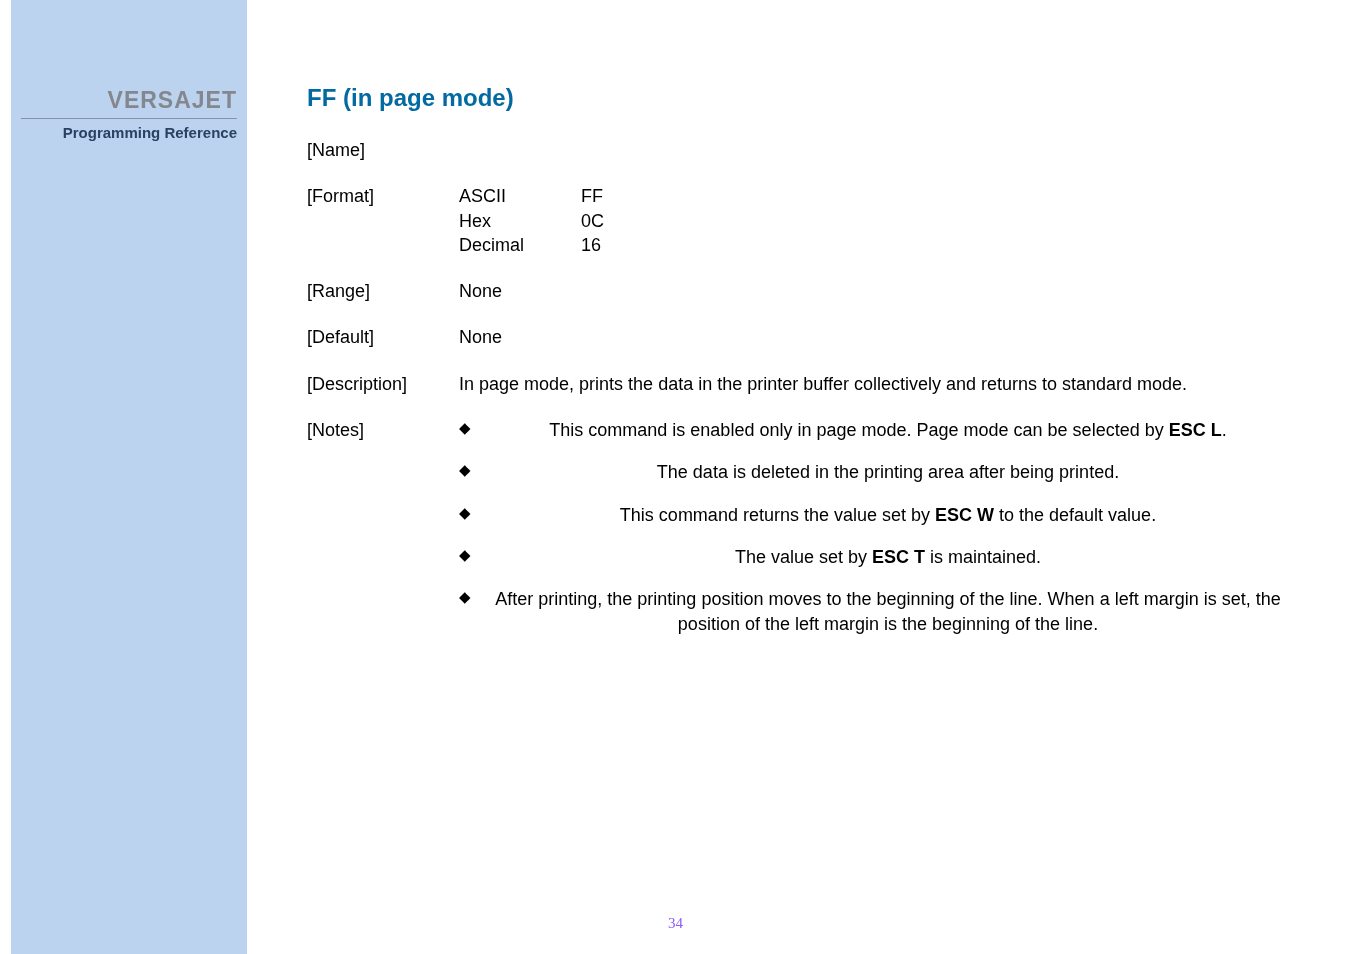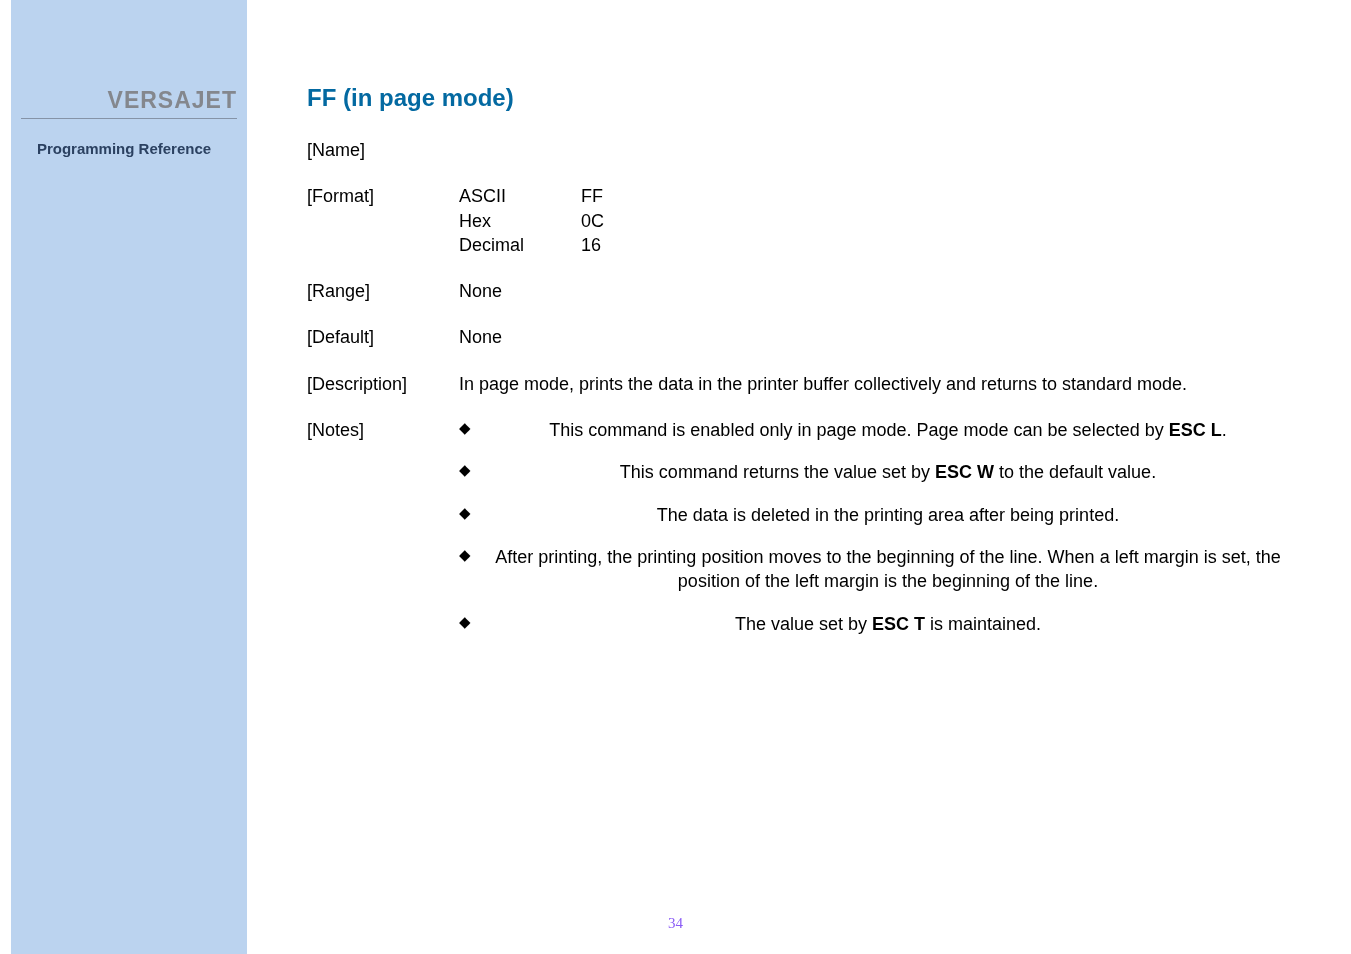--- a/index.html
+++ b/index.html
@@ -1,20 +1,20 @@
 <!DOCTYPE html>
 <html><head>
 <meta charset="utf-8">
 <style>
 * { margin: 0; padding: 0; box-sizing: border-box; }
 body { width: 1351px; height: 954px; background: #fff; font-family: Arial, Helvetica, sans-serif; color: #000; position: relative; }
 .sidebar { position: absolute; left: 11px; top: 0; width: 236px; height: 954px; background: #bbd3ef; }
 .brand { position: absolute; top: 87px; left: 0; right: 10px; text-align: right; font-family: 'Trebuchet MS', sans-serif; font-weight: bold; font-size: 23px; letter-spacing: 1px; color: #84878d; }
 .brand-divider { position: absolute; top: 118px; left: 10px; right: 10px; height: 1px; background: #8593a7; }
-.reference { position: absolute; top: 124px; left: 0; right: 10px; text-align: center; font-family: 'Trebuchet MS', sans-serif; font-weight: bold; font-size: 15px; color: #2b4161; margin-top: 16px; }
+.reference { position: absolute; top: 124px; left: 0; right: 10px; text-align: right; font-family: 'Trebuchet MS', sans-serif; font-weight: bold; font-size: 15px; color: #2b4161; }
 .content { position: absolute; left: 307px; top: 84px; right: 60px; }
 .page-title { color: #0369a1; font-weight: bold; font-size: 24px; margin-bottom: 26px; }
 .row { display: flex; margin-bottom: 22px; font-size: 18px; line-height: 1.35; }
 .label-col { width: 152px; flex-shrink: 0; }
 .body-col { flex: 1; }
 .fmt-line { display: flex; }
 .fmt-key { width: 122px; }
 .notes-list { list-style: none; padding-left: 0; }
 .notes-list li { position: relative; padding-left: 26px; margin-bottom: 18px; font-size: 18px; line-height: 1.35; text-align: center; }
 .notes-list li::before { content: "◆"; position: absolute; left: 0; top: 0; font-size: 15px; }
@@ -68,22 +68,22 @@
   <div class="row">
     <div class="label-col">[Description]</div>
     <div class="body-col">In page mode, prints the data in the printer buffer collectively and returns to standard mode.</div>
   </div>
 
   <div class="row">
     <div class="label-col">[Notes]</div>
     <div class="body-col">
       <ul class="notes-list">
         <li><span>This command is enabled only in page mode. Page mode can be selected by </span><span class="bold">ESC L</span><span>.</span></li>
+        <li><span>The data is deleted in the printing area after being printed.</span><span class="bold"></span><span></span></li>
         <li><span>This command returns the value set by </span><span class="bold">ESC W</span><span> to the default value.</span></li>
-        <li><span>The data is deleted in the printing area after being printed.</span><span class="bold"></span><span></span></li>
+        <li><span>The value set by </span><span class="bold">ESC T</span><span> is maintained.</span></li>
         <li><span>After printing, the printing position moves to the beginning of the line. When a left margin is set, the position of the left margin is the beginning of the line.</span><span class="bold"></span><span></span></li>
-        <li><span>The value set by </span><span class="bold">ESC T</span><span> is maintained.</span></li>
       </ul>
     </div>
   </div>
 </div>
 
 <div class="page-num">34</div>
 
 </body></html>

